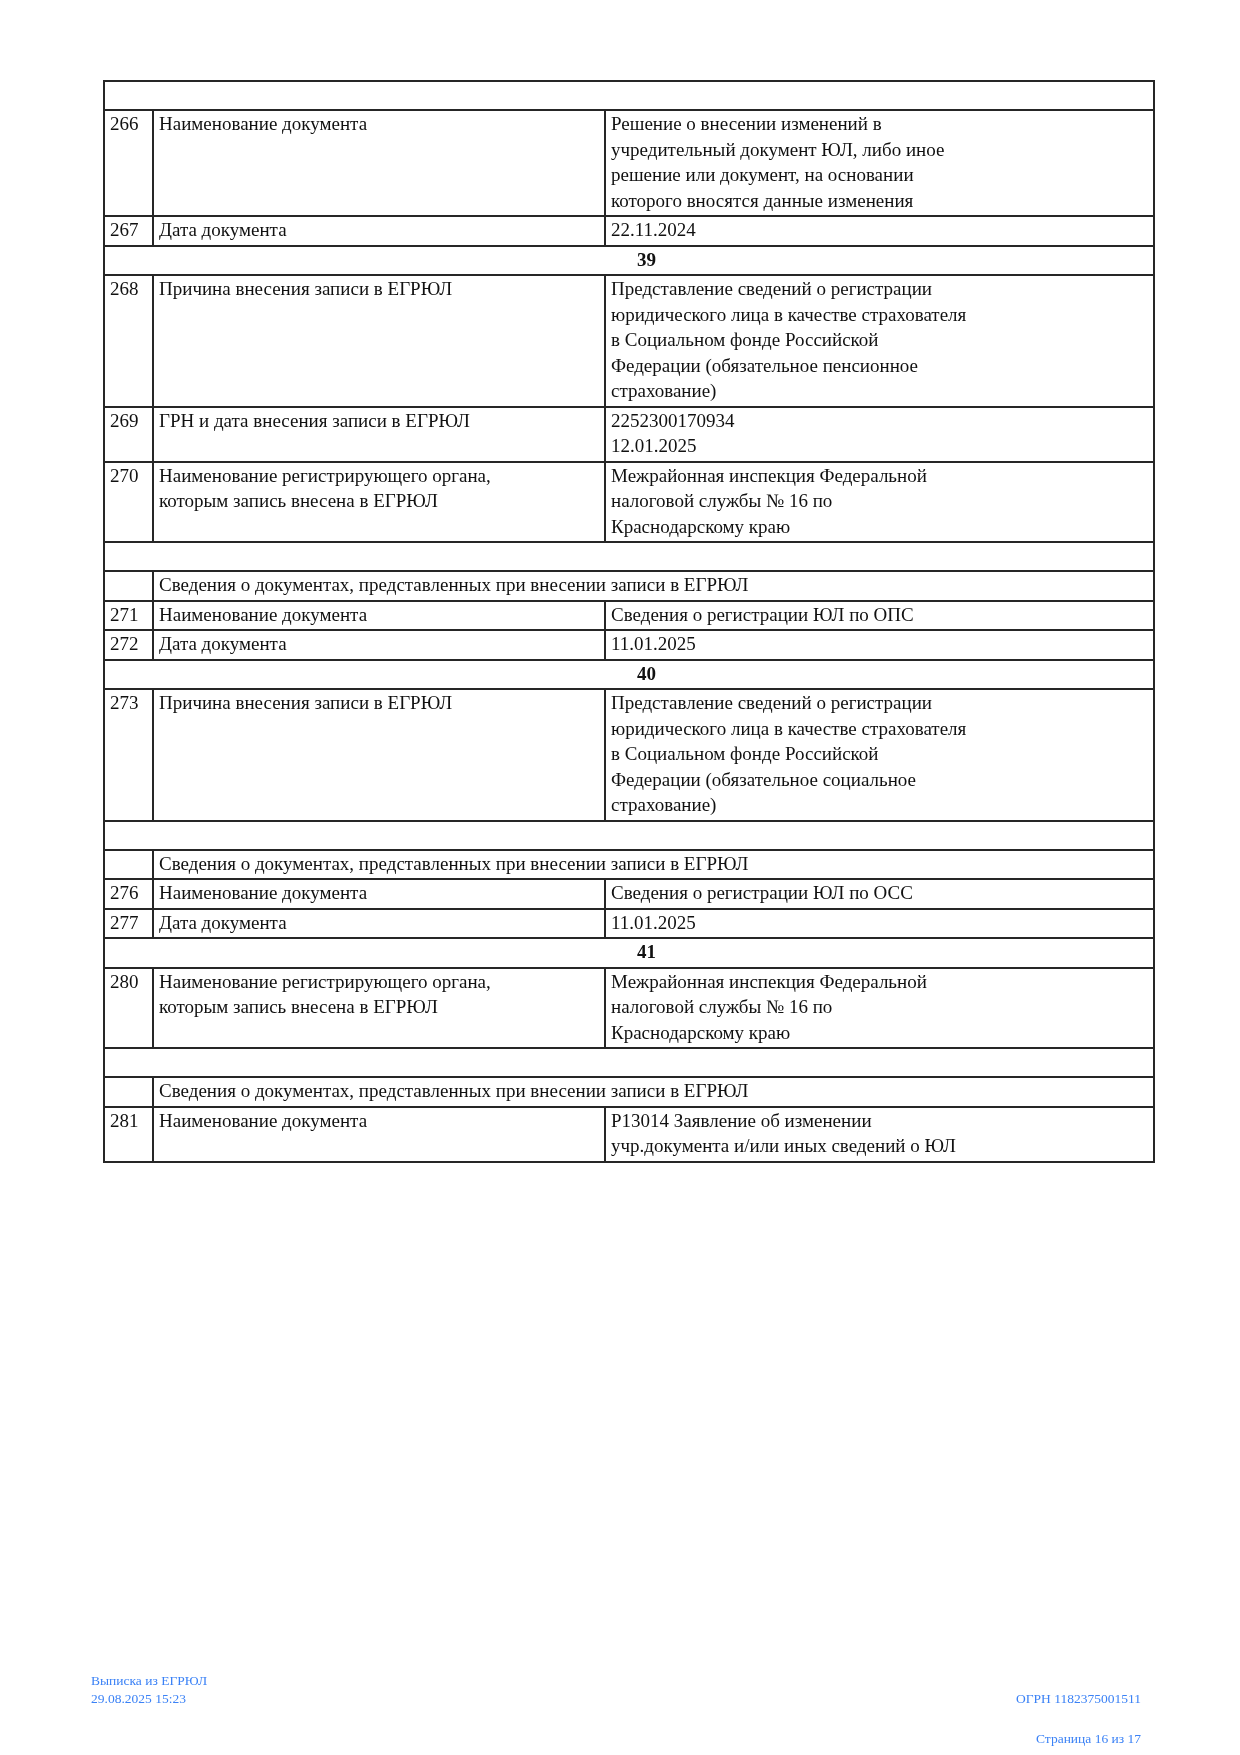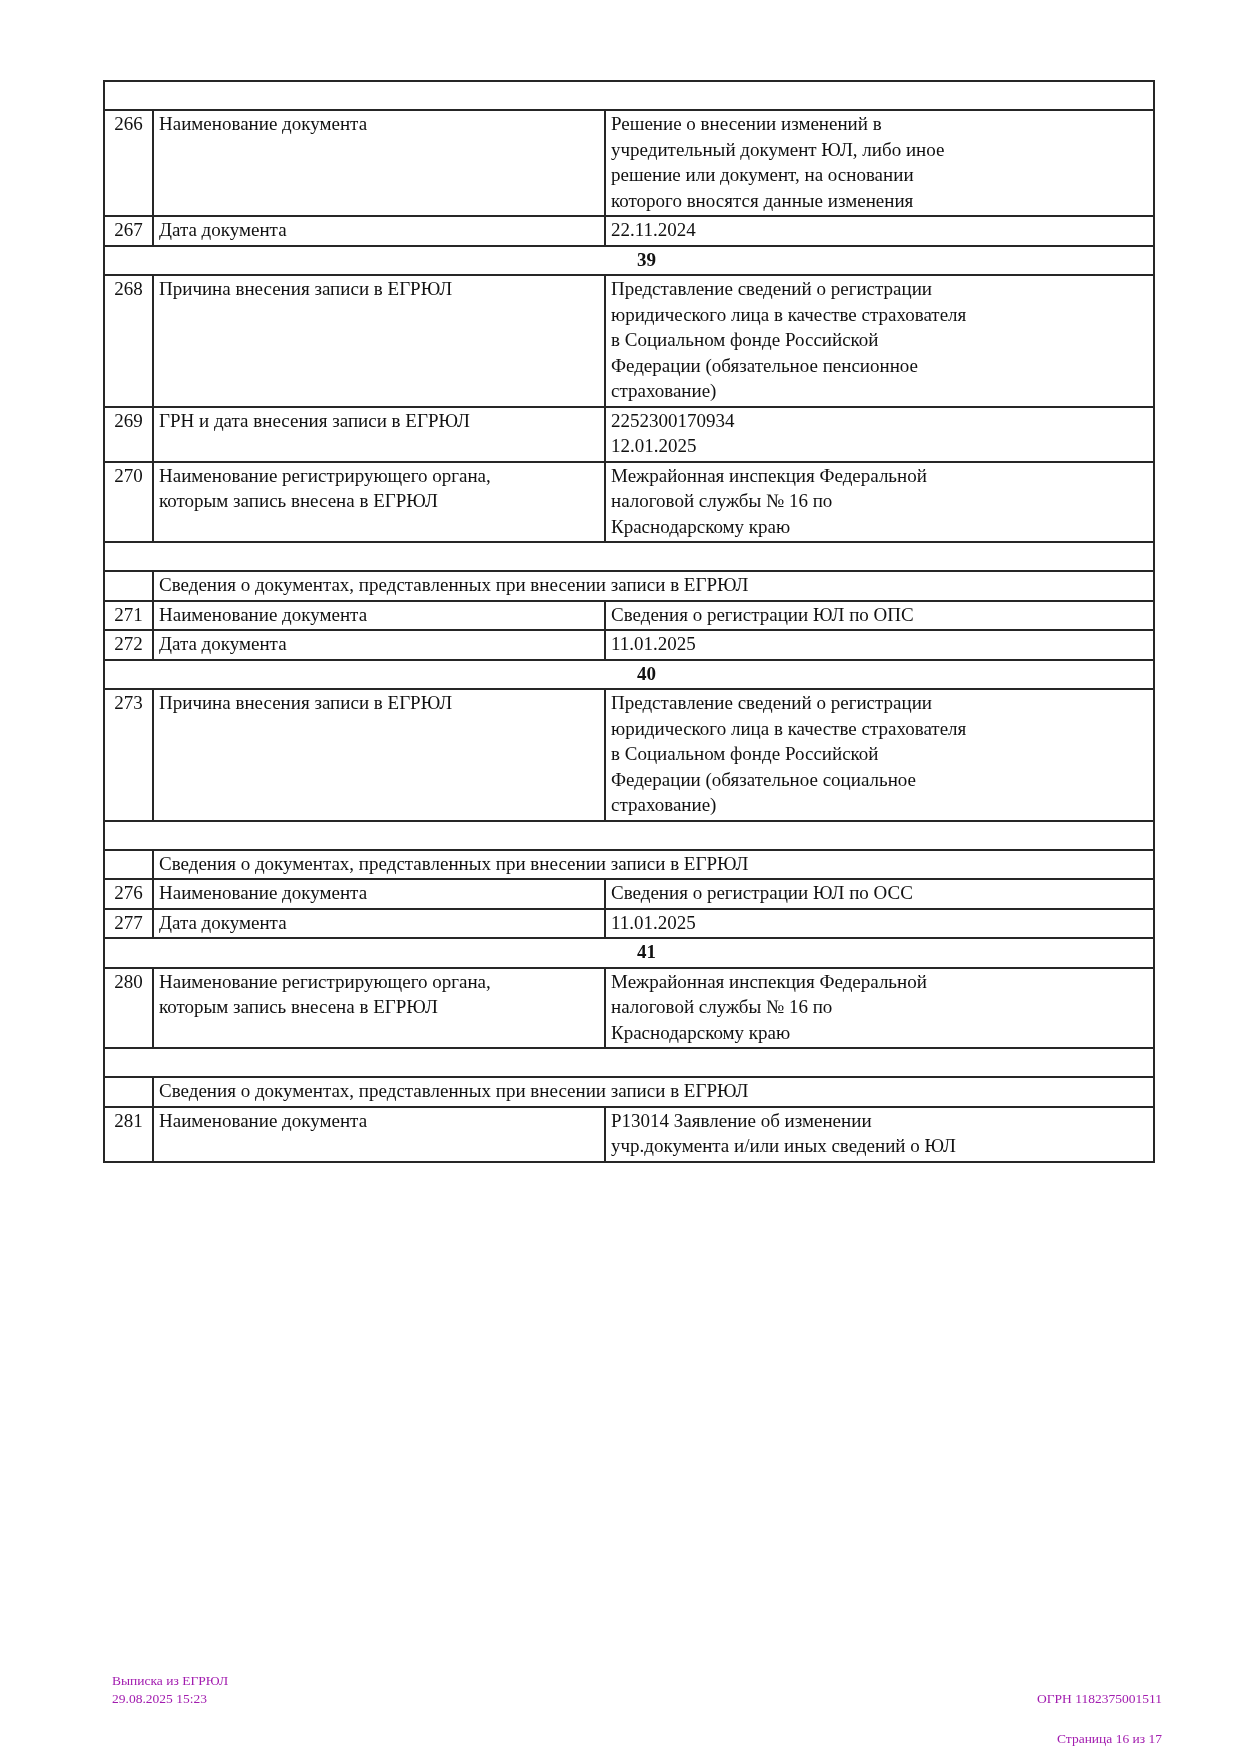--- a/index.html
+++ b/index.html
@@ -23,44 +23,43 @@
   table.doc td {
     border: 2px solid #262626;
     vertical-align: top;
     font-size: 19px;
     line-height: 25.5px;
     padding: 0 5px 2px 5px;
     white-space: pre-line;
     overflow: hidden;
   }
   td.num-cell {
-    text-align: center;
     padding: 0 2px 2px 2px;
   }
   tr.spacer-row td {
     height: 27px;
     padding: 0;
   }
   tr.section-row td {
     text-align: center;
     font-weight: bold;
     white-space: normal;
     padding-left: 40px;
   }
   tr.docs-header-row td.dh-label {
     white-space: normal;
     border-radius: 12px;
   }
   .footer {
     position: absolute;
-    left: 112px;
+    left: 91px;
     width: 1050px;
     font-size: 13.5px;
     line-height: 18px;
-    color: #a21caf;
+    color: #3b82f6;
   }
   .footer-left   { top: 1672px; text-align: left; }
   .footer-center { top: 1690px; text-align: right; }
   .footer-right  { top: 1690px; text-align: right; margin-top: 40px; }
 </style>
 </head>
 <body>
 
 <div class="page">
 

